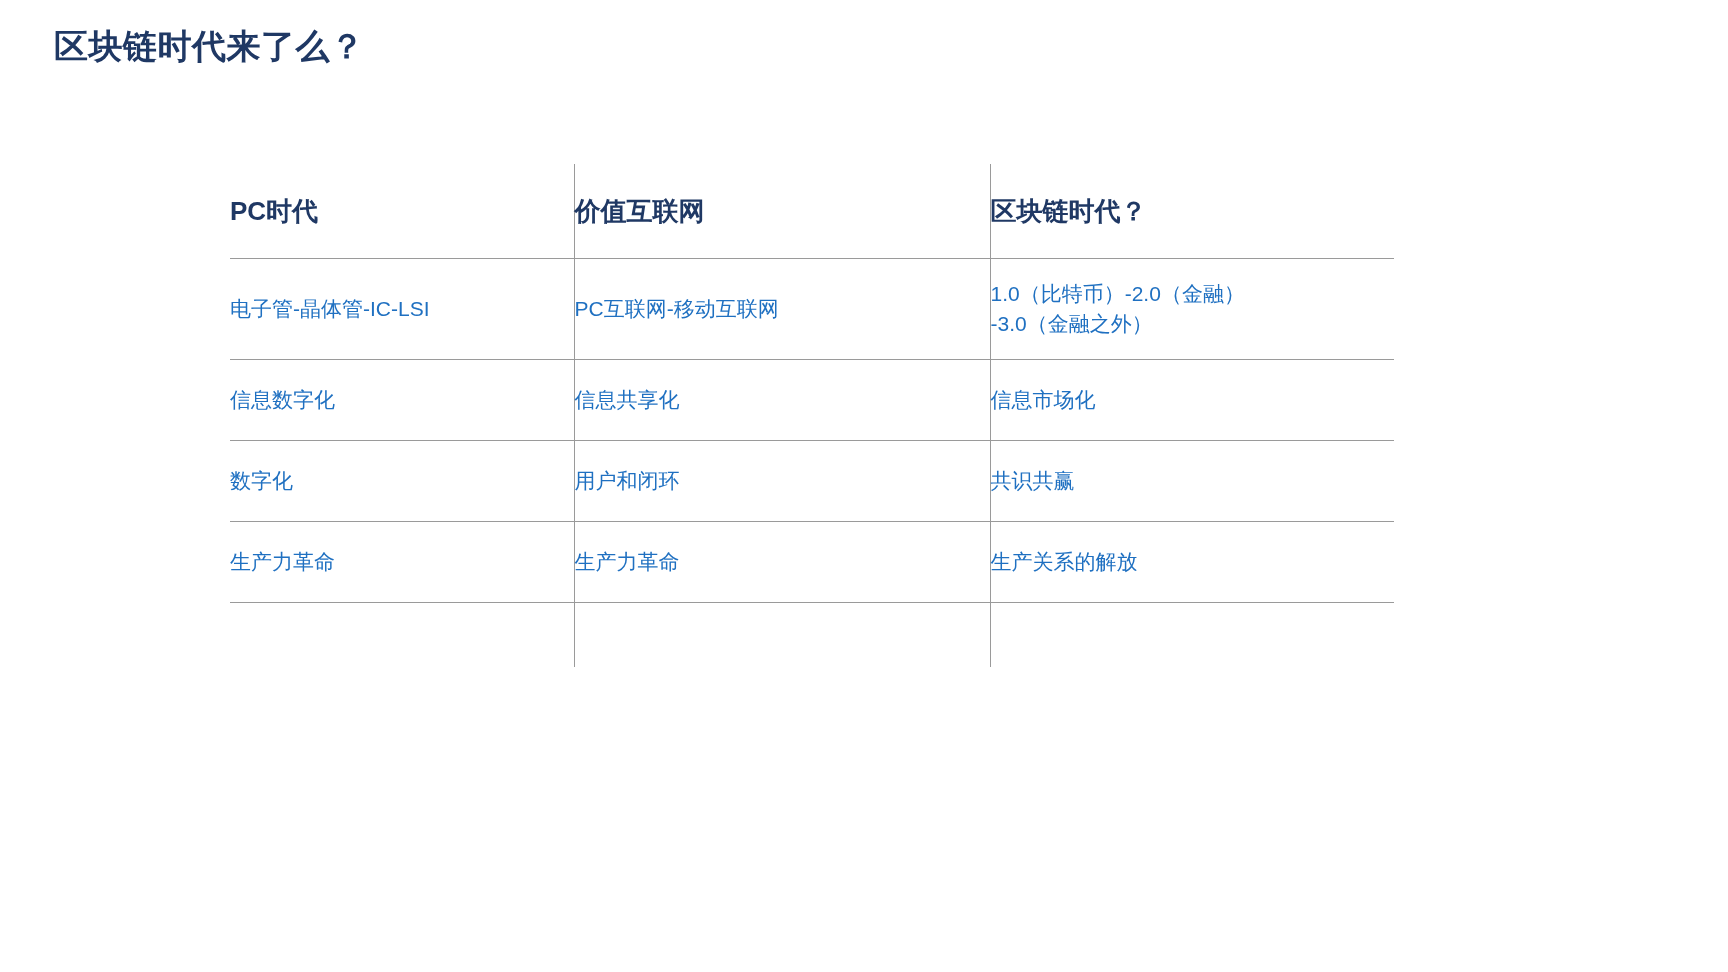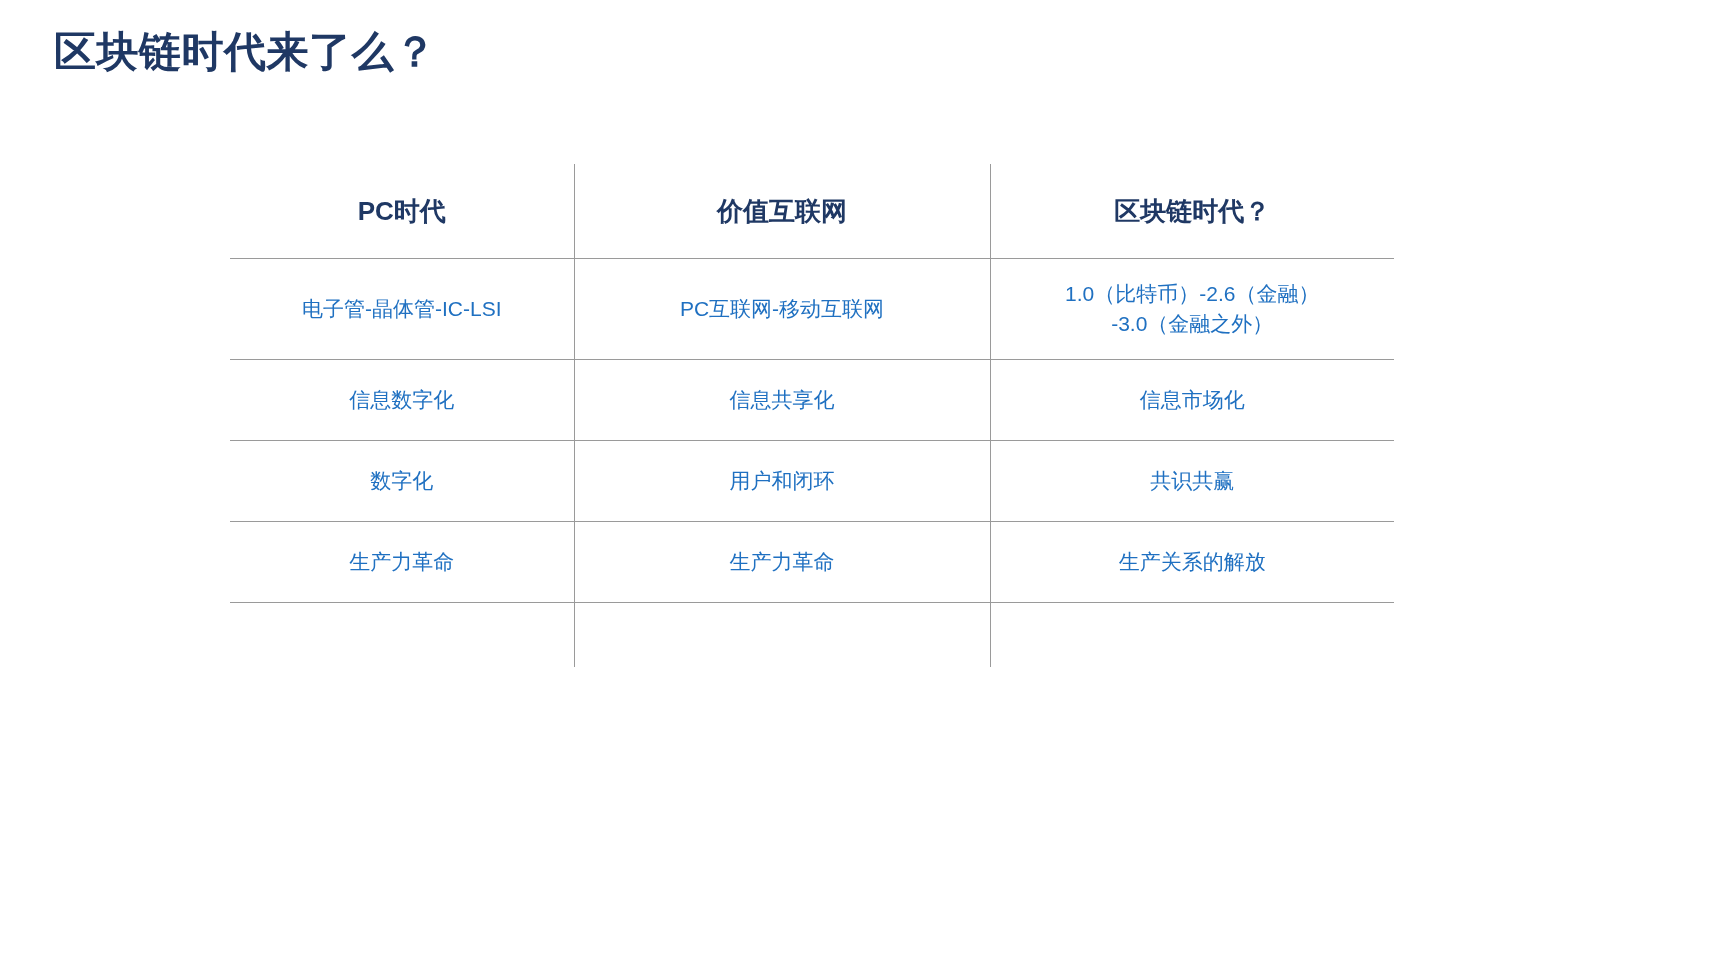--- a/index.html
+++ b/index.html
@@ -18,21 +18,21 @@
     position: absolute;
     left: 0; top: 0;
     width: 1728px;
     height: 972px;
     background: #ffffff;
   }
   .slide-title {
     position: absolute;
     left: 54px;
     top: 24px;
-    font-size: 42px;
+    font-size: 34px;
     font-weight: bold;
     color: #1F3864;
     letter-spacing: 0.5px;
     white-space: nowrap;
   }
 
   
   .cmp-table {
     position: absolute;
     left: 230px;
@@ -42,21 +42,21 @@
     table-layout: fixed;
   }
   .cmp-table col.c1 { width: 344px; }
   .cmp-table col.c2 { width: 416px; }
   .cmp-table col.c3 { width: 404px; }
 
   .cmp-table th,
   .cmp-table td {
     padding: 0;
     margin: 0;
-    text-align: center;
+    text-align: left;
     vertical-align: middle;
   }
 
   
   .cmp-table thead th {
     height: 94px;
     font-size: 26px;
     font-weight: bold;
     color: #1F3864;
     border-bottom: 1.5px solid #9a9a9a;
@@ -103,21 +103,21 @@
       <tr>
         <th class="col-1">PC时代</th>
         <th class="col-2">价值互联网</th>
         <th class="col-3">区块链时代？</th>
       </tr>
     </thead>
     <tbody>
       <tr class="row-tall">
         <td class="col-1">电子管-晶体管-IC-LSI</td>
         <td class="col-2">PC互联网-移动互联网</td>
-        <td class="col-3 cell-multiline">1.0（比特币）-2.6（金融）
+        <td class="col-3 cell-multiline">1.0（比特币）-2.0（金融）
 -3.0（金融之外）</td>
       </tr>
       <tr>
         <td class="col-1">信息数字化</td>
         <td class="col-2">信息共享化</td>
         <td class="col-3">信息市场化</td>
       </tr>
       <tr>
         <td class="col-1">数字化</td>
         <td class="col-2">用户和闭环</td>

